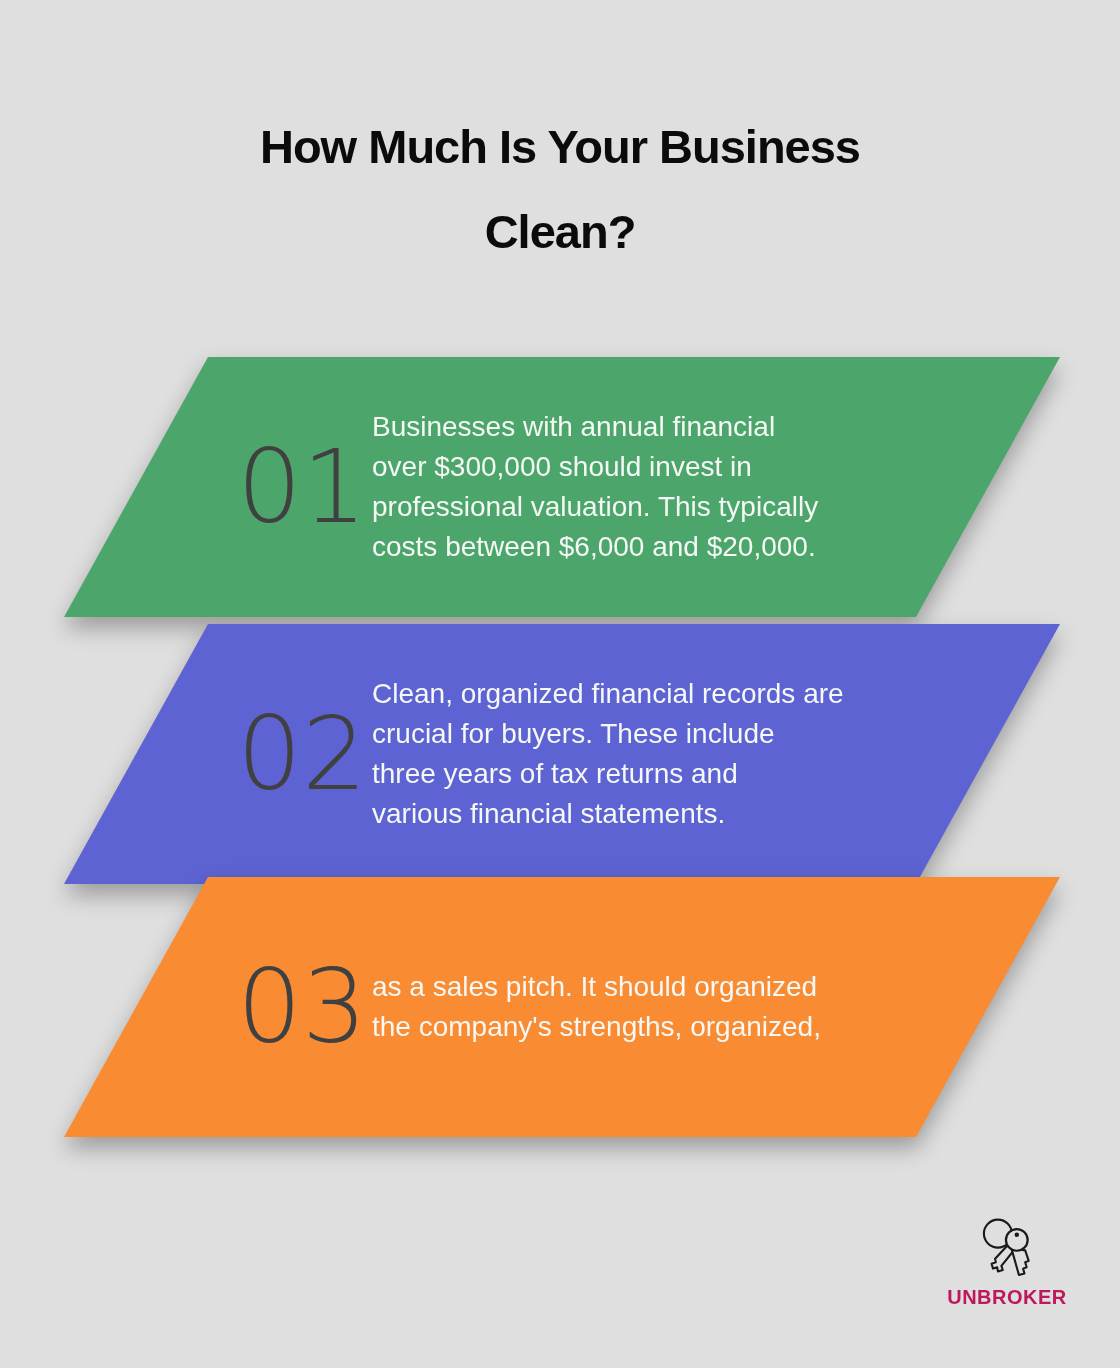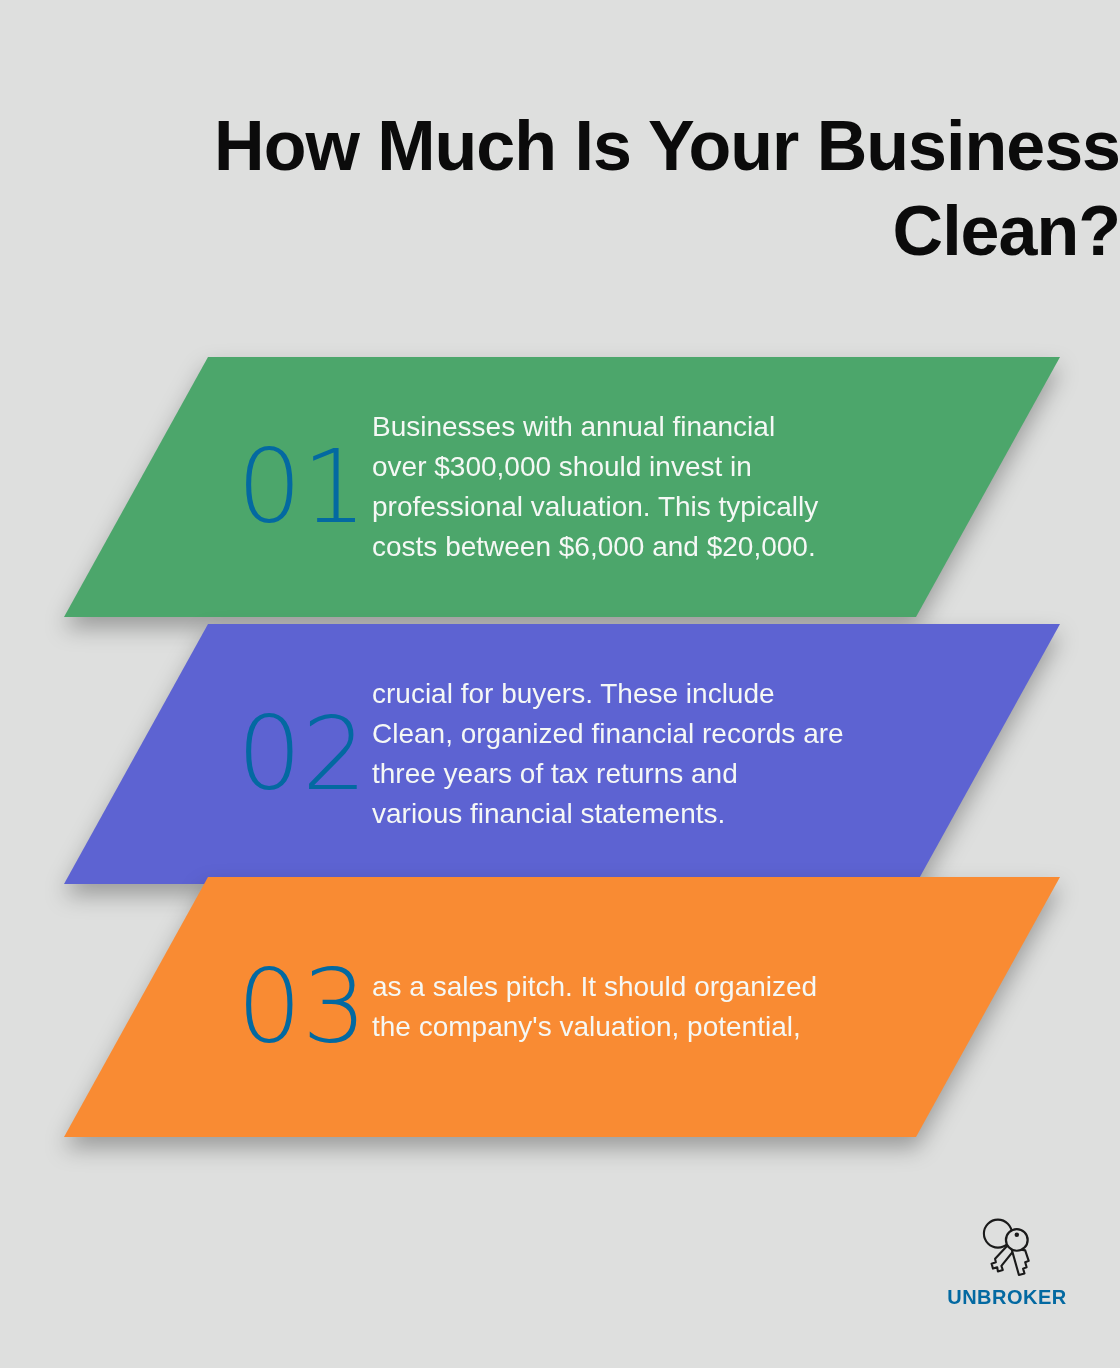--- a/index.html
+++ b/index.html
@@ -7,57 +7,57 @@
   body {
     font-family:"Liberation Sans", sans-serif;
     background:#dedfde;
     overflow:hidden;
   }
   .poster { position:relative; width:1120px; height:1368px; background:#dedfde; }
 
   
   .title {
     position:absolute; top:104px; left:0; width:100%;
-    text-align:right; color:#0b0b0b;
-    font-weight:700; font-size:70px; line-height:85px; letter-spacing:-1px;
+    text-align:center; color:#0b0b0b;
+    font-weight:700; font-size:47px; line-height:85px; letter-spacing:-1px;
   }
 
   
   .band { position:absolute; left:64px; width:996px; height:260px; }
   .band-1 { top:357px; }
   .band-2 { top:617px;margin-top:7px; }
   .band-3 { top:877px; }
   .shadow-wrap {
     position:absolute; inset:0;
     filter:drop-shadow(0 11px 11px rgba(0,0,0,0.30));
   }
   .shape {
     position:absolute; inset:0;
     clip-path:polygon(144px 0, 100% 0, calc(100% - 144px) 100%, 0 100%);
     background:#888;
   }
   .num {
     position:absolute; left:148px; top:0; height:100%; width:180px;
     display:flex; align-items:center; justify-content:center;
-    color:#0369a1; font-size:102px; font-weight:200; line-height:1;
+    color:#404040; font-size:102px; font-weight:200; line-height:1;
     font-family:"DejaVu Sans", sans-serif;
   }
   .text {
     position:absolute; left:308px; top:50%; transform:translateY(-50%);
     color:#f5f8f5; font-size:28px; line-height:40px; white-space:nowrap;
   }
 
   
   .logo {
     position:absolute; left:948px; top:1214px; width:118px;
     display:flex; flex-direction:column; align-items:center;
   }
   .logo svg { width:72px; height:70px; display:block; }
   .brand {
-    margin-top:2px; color:#0369a1; font-size:20px; font-weight:800;
+    margin-top:2px; color:#be185d; font-size:20px; font-weight:800;
     letter-spacing:0.5px;
   }
 </style>
 </head>
 <body style="background: rgb(222, 223, 222);">
 
 <div class="poster">
 
   <h1 class="title">
     <div>How Much Is Your Business</div>
@@ -76,35 +76,35 @@
       <div>costs between $6,000 and $20,000.</div>
     </div>
   </section>
 
   <section class="band band-2">
     <div class="shadow-wrap">
       <div class="shape" style="background: rgb(93, 99, 210);"></div>
     </div>
     <div class="num">02</div>
     <div class="text">
+      <div>Clean, organized financial records are</div>
       <div>crucial for buyers. These include</div>
-      <div>Clean, organized financial records are</div>
       <div>three years of tax returns and</div>
       <div>various financial statements.</div>
     </div>
   </section>
 
   <section class="band band-3">
     <div class="shadow-wrap">
       <div class="shape" style="background: rgb(249, 139, 51);"></div>
     </div>
     <div class="num">03</div>
     <div class="text">
       <div>as a sales pitch. It should organized</div>
-      <div>the company's valuation, potential,</div>
+      <div>the company's strengths, organized,</div>
     </div>
   </section>
 
   <div class="logo">
     <span>
       <svg viewBox="0 0 100 100" aria-hidden="true">
 
         <circle cx="37" cy="28" r="20" fill="none" stroke="#1a1a1a" stroke-width="3"></circle>
 
         <path d="M60 35 L67 43 L42 74 L44 80 L37 82 L36 76 L30 78 L28 71 L34 69 L33 64 Z" fill="#dedfde" stroke="#1a1a1a" stroke-width="3" stroke-linejoin="round"></path>

